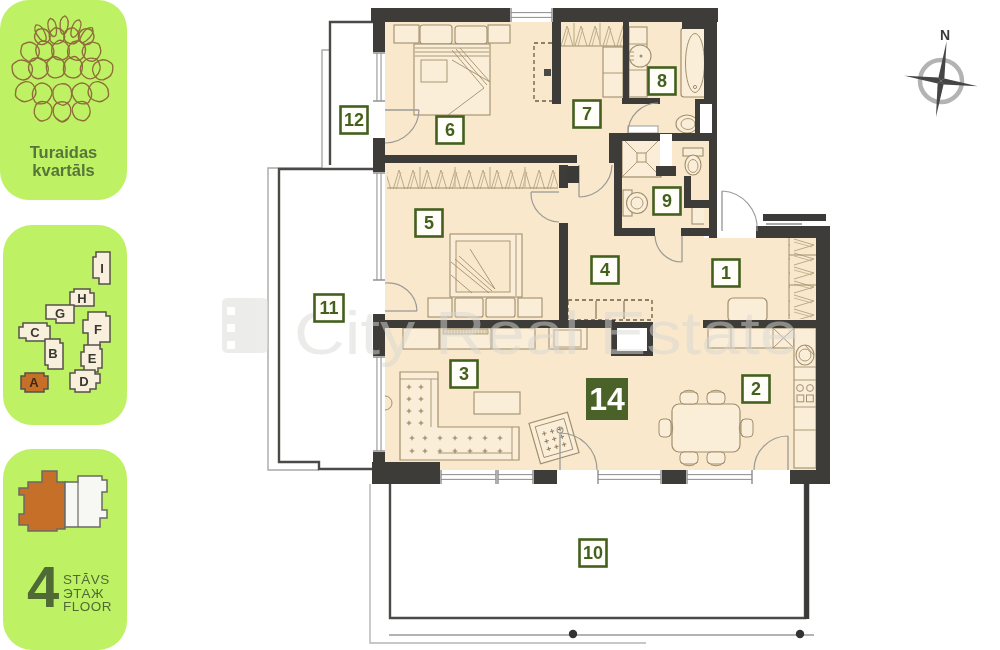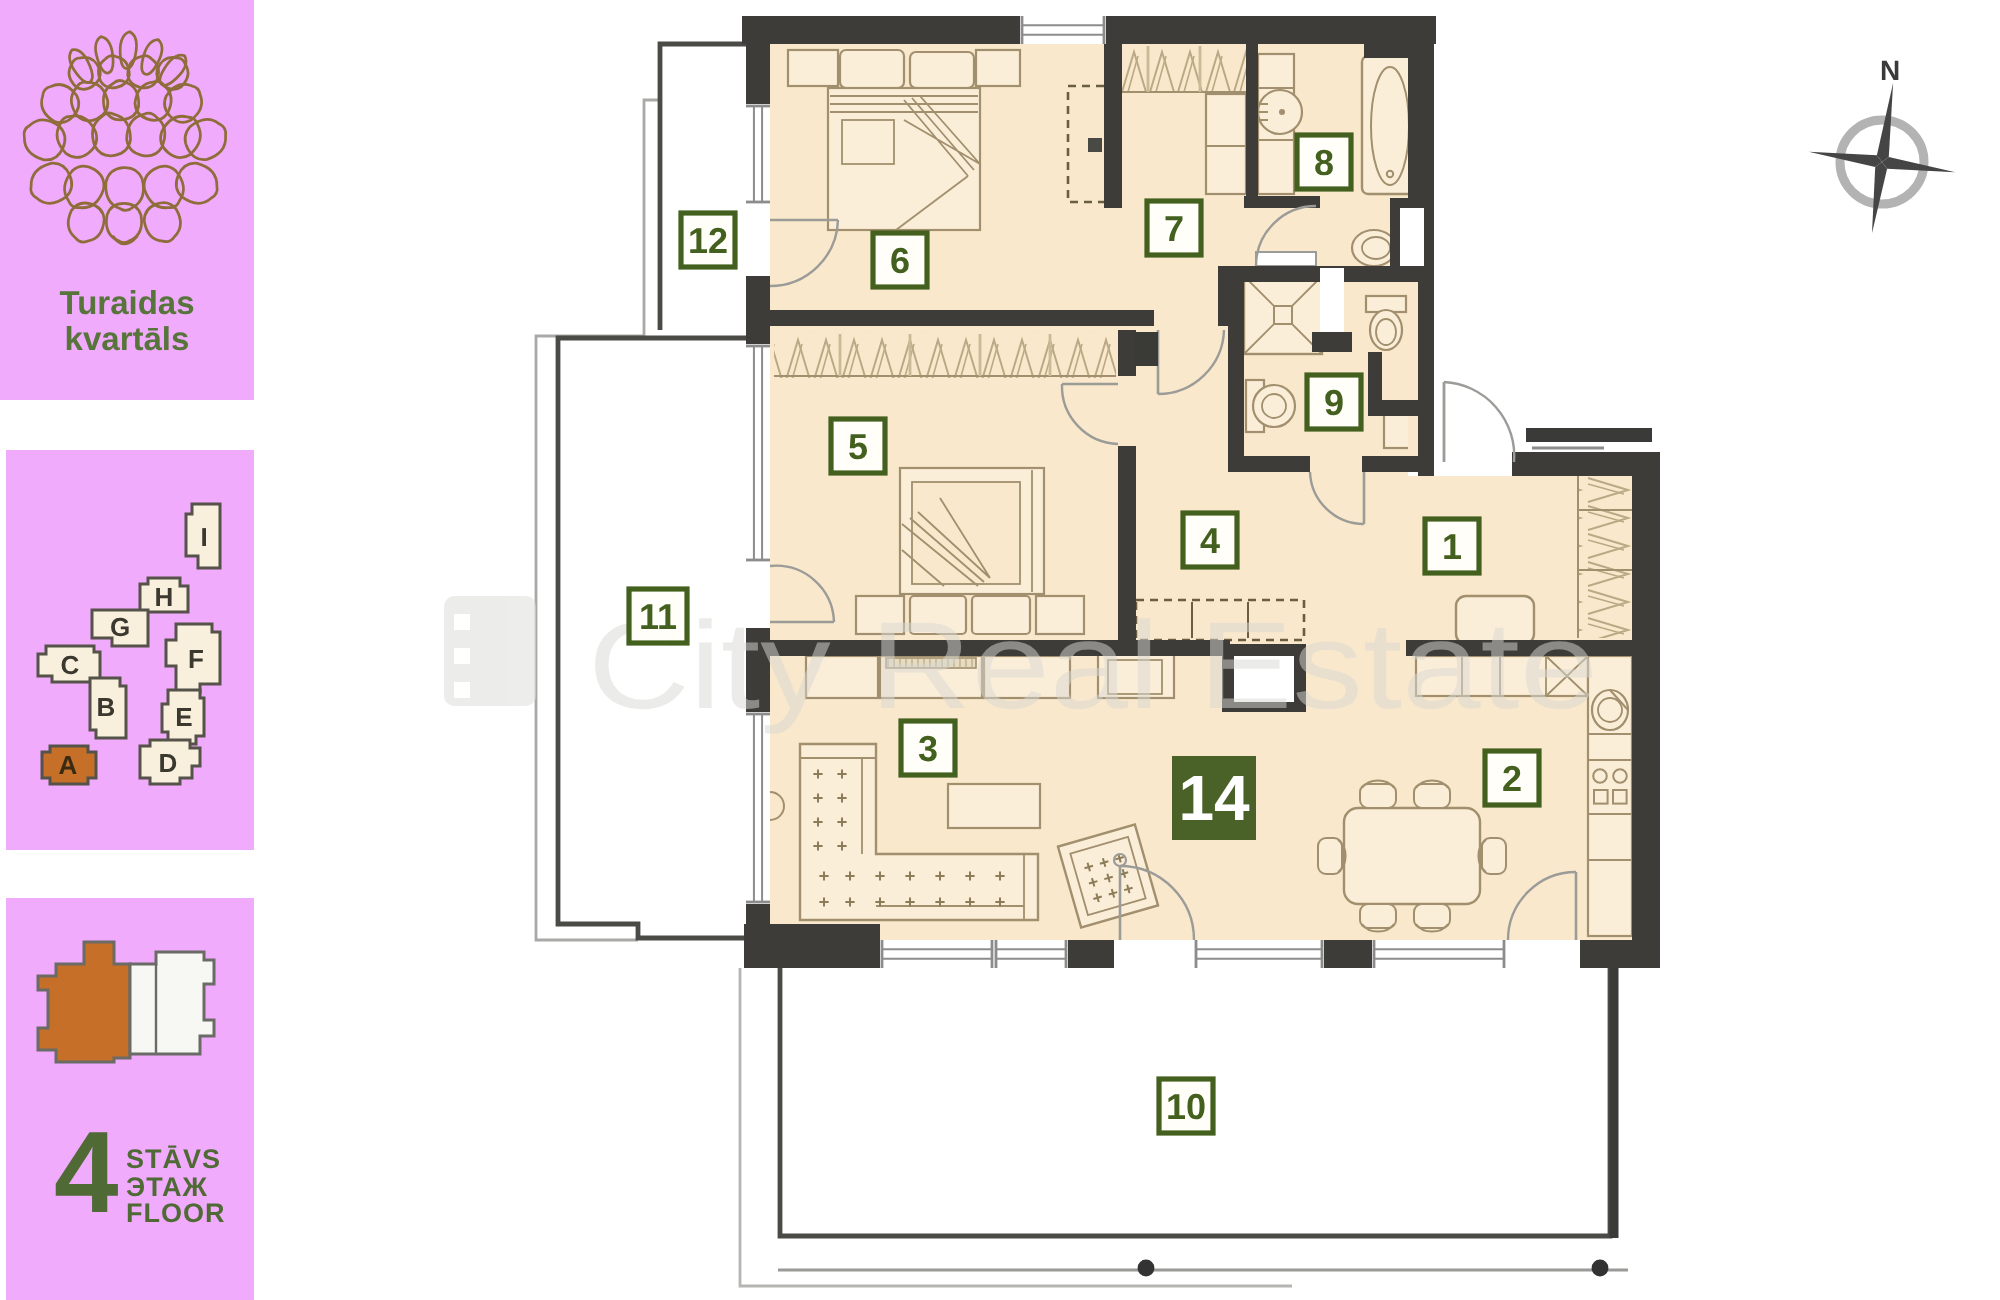--- a/index.html
+++ b/index.html
@@ -1,15 +1,15 @@
 <!DOCTYPE html>
 <html><head><meta charset="utf-8">
 <style>
 html,body{margin:0;padding:0;width:1000px;height:650px;background:#fff;overflow:hidden;font-family:"Liberation Sans", sans-serif;}
-.panel{position:absolute;background:#f0abfc;}
+.panel{position:absolute;background:#bef264;border-radius:29px;}
 #wrap{position:relative;width:1000px;height:650px;}
 </style></head>
 <body>
 <div id="wrap">
 
 <div style="position:absolute;left:0;top:0;"><svg width="1000" height="650" viewBox="0 0 1000 650">
 <defs>
 <pattern id="zz" width="14" height="24" patternUnits="userSpaceOnUse">
  <path d="M1,22 L7,2 L13,22" fill="none" stroke="#b9aa85" stroke-width="1"></path>
  <path d="M4,22 L9,4" fill="none" stroke="#b9aa85" stroke-width="0.8"></path>
@@ -522,14 +522,14 @@
 <div class="panel" style="left:3px;top:449px;width:124px;height:201px;">
 
 <div style="position:absolute;left:0;top:0;"><svg width="126" height="90" viewBox="0 0 126 90">
           <path d="M39,22 L54,22 L54,33 L62,33 L62,80 L54,80 L54,82 L25,82 L25,76 L16,76 L16,65 L21,65 L21,46 L16,46 L16,39 L25,39 L25,33 L39,33 Z" fill="#c56f28" stroke="#6b6b66" stroke-width="1.5"></path>
           <path d="M62,33 L75,33 L75,27 L99,27 L99,31 L104,31 L104,43 L99,43 L99,61 L104,61 L104,69 L97,69 L97,78 L62,78 Z" fill="#f7f7f3" stroke="#6b6b66" stroke-width="1.5"></path>
           <line x1="75" y1="33" x2="75" y2="78" stroke="#6b6b66" stroke-width="1.2"></line>
         </svg></div>
 
 <div style="position:absolute;left:24px;top:104px;color:#4f6a35;font-size:58px;font-weight:bold;">4</div>
 
-<div style="position:absolute;left:60px;top:124px;color:#4f6a35;font-size:13.5px;font-weight:bold;line-height:13.5px;letter-spacing:0.5px;">STĀVS<br>ЭТАЖ<br>FLOOR</div>
+<div style="position:absolute;left:60px;top:124px;color:#4f6a35;font-size:13.5px;font-weight:normal;line-height:13.5px;letter-spacing:0.5px;">STĀVS<br>ЭТАЖ<br>FLOOR</div>
 </div>
 </div>
 </body></html>

